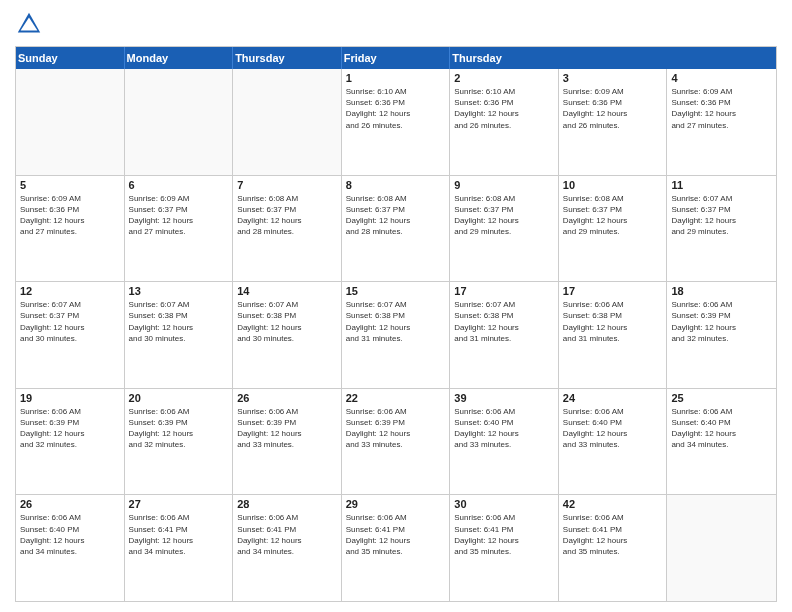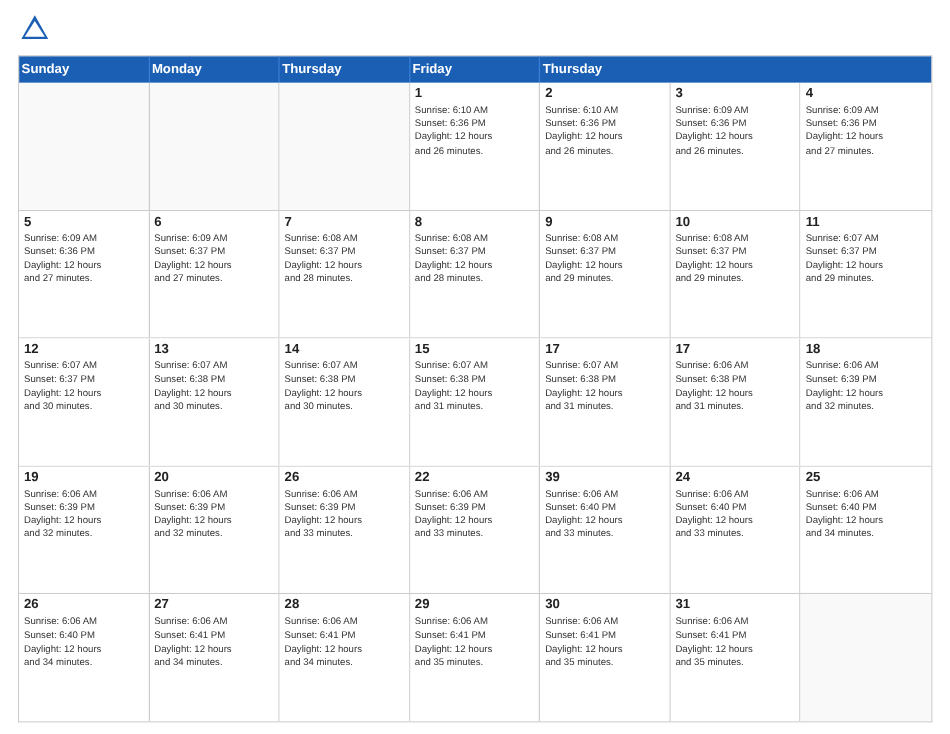--- a/index.html
+++ b/index.html
@@ -271,20 +271,20 @@
           </div>
           <div class="cal-cell">
             <span class="day-num">29</span>
             <div class="cell-info">Sunrise: 6:06 AM<br>Sunset: 6:41 PM<br>Daylight: 12 hours<br>and 35 minutes.</div>
           </div>
           <div class="cal-cell">
             <span class="day-num">30</span>
             <div class="cell-info">Sunrise: 6:06 AM<br>Sunset: 6:41 PM<br>Daylight: 12 hours<br>and 35 minutes.</div>
           </div>
           <div class="cal-cell">
-            <span class="day-num">31</span>
+            <span class="day-num">42</span>
             <div class="cell-info">Sunrise: 6:06 AM<br>Sunset: 6:41 PM<br>Daylight: 12 hours<br>and 35 minutes.</div>
           </div>
           <div class="cal-cell empty"></div>
         </div>
       </div>
   </div>
 </div>
 
 </body></html>

